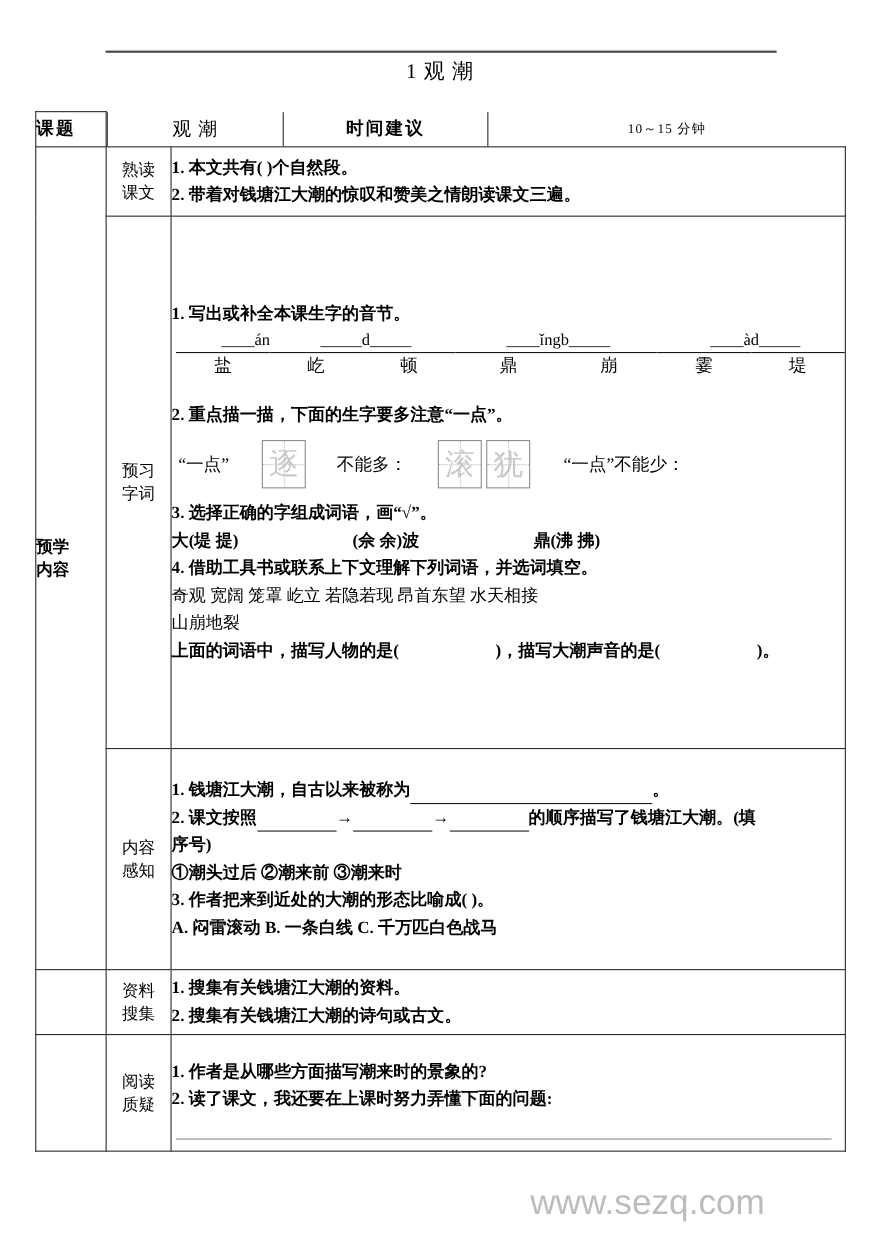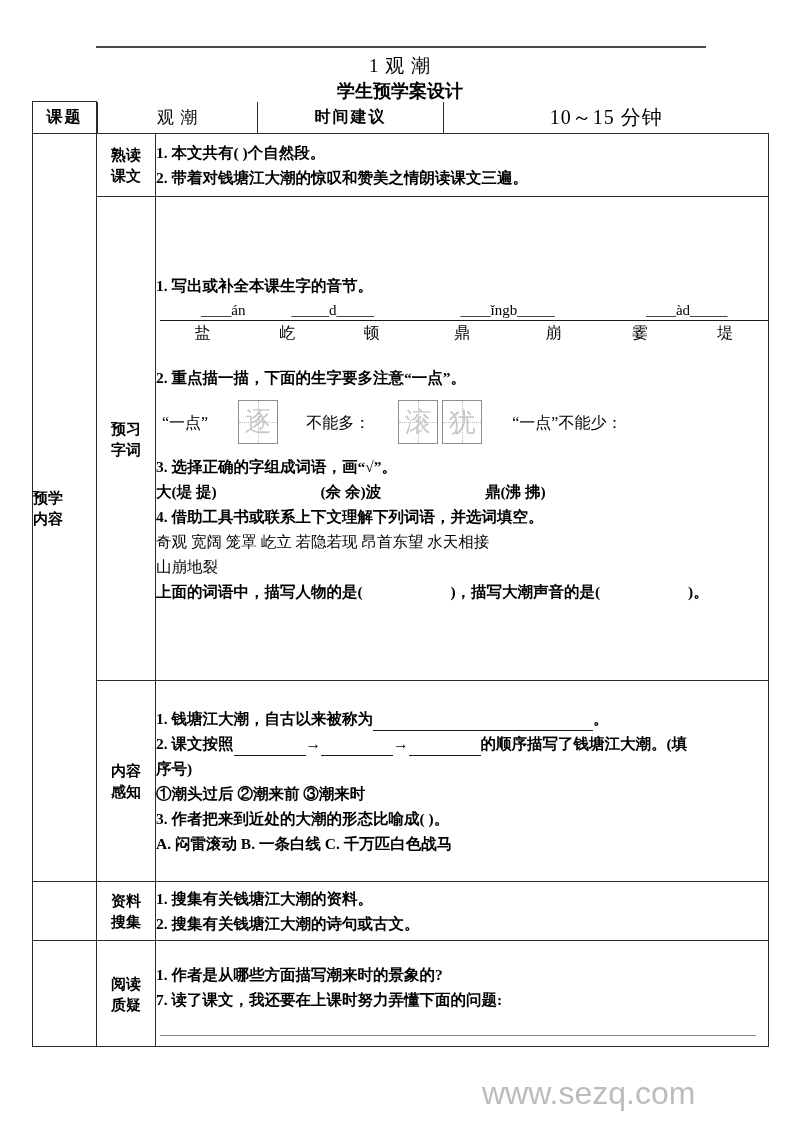--- a/index.html
+++ b/index.html
@@ -62,43 +62,42 @@
     width: 736px;
     border-collapse: collapse;
     table-layout: fixed;
   }
   table.sheet td {
     border: 1px solid #2b2b2b;
     vertical-align: middle;
     padding: 0;
   }
   .hdr {
-    text-align: center;
     font-family: "Liberation Sans", "DejaVu Sans", sans-serif;
     font-weight: bold;
     font-size: 16px;
     height: 31px;
     letter-spacing: 2px;
   }
   .hdr-val {
     text-align: center;
     font-size: 17px;
     height: 31px;
     letter-spacing: 1px;
   }
   .hdr-val-serif {
     text-align: center;
-    font-size: 20px;
+    font-size: 12px;
     height: 31px;
   }
 
   .lbl {
     text-align: center;
     font-family: "Liberation Sans", "DejaVu Sans", sans-serif;
-    font-weight: bold;
+    font-weight: normal;
     font-size: 15px;
     line-height: 21px;
     width: 58px;
   }
   .lbl-outer {
     text-align: left;
     font-family: "Liberation Sans", "DejaVu Sans", sans-serif;
     font-weight: bold;
     font-size: 15px;
     line-height: 21px;
@@ -219,21 +218,20 @@
   }
 </style>
 </head>
 <body>
 
 <div class="page">
 
   <div class="title-rule"></div>
 
   <div class="doc-title">1  观  潮</div>
-  <div class="doc-subtitle">学生预学案设计</div>
 
   <table class="sheet" style="top:88px;background:#fff">
     <colgroup>
       <col style="width:64px">
       <col style="width:59px">
       <col style="width:613px">
     </colgroup>
 
     <tbody>
         <tr>
@@ -372,21 +370,21 @@
         <div class="line">1. 搜集有关钱塘江大潮的资料。</div>
         <div class="line">2. 搜集有关钱塘江大潮的诗句或古文。</div>
       </td>
     </tr>
 
     <tr>
       <td class="lbl-outer"></td>
       <td class="lbl"><span id="lbl-quest">阅读<br>质疑</span></td>
       <td class="cell-body" style="height:95px;padding-top:10px">
         <div class="line">1. 作者是从哪些方面描写潮来时的景象的?</div>
-        <div class="line">7. 读了课文，我还要在上课时努力弄懂下面的问题:</div>
+        <div class="line">2. 读了课文，我还要在上课时努力弄懂下面的问题:</div>
         <span class="long-rule"></span>
       </td>
     </tr>
 
   </tbody>
     </table>
 
   <div class="watermark">www.sezq.com</div>
 </div>
 

